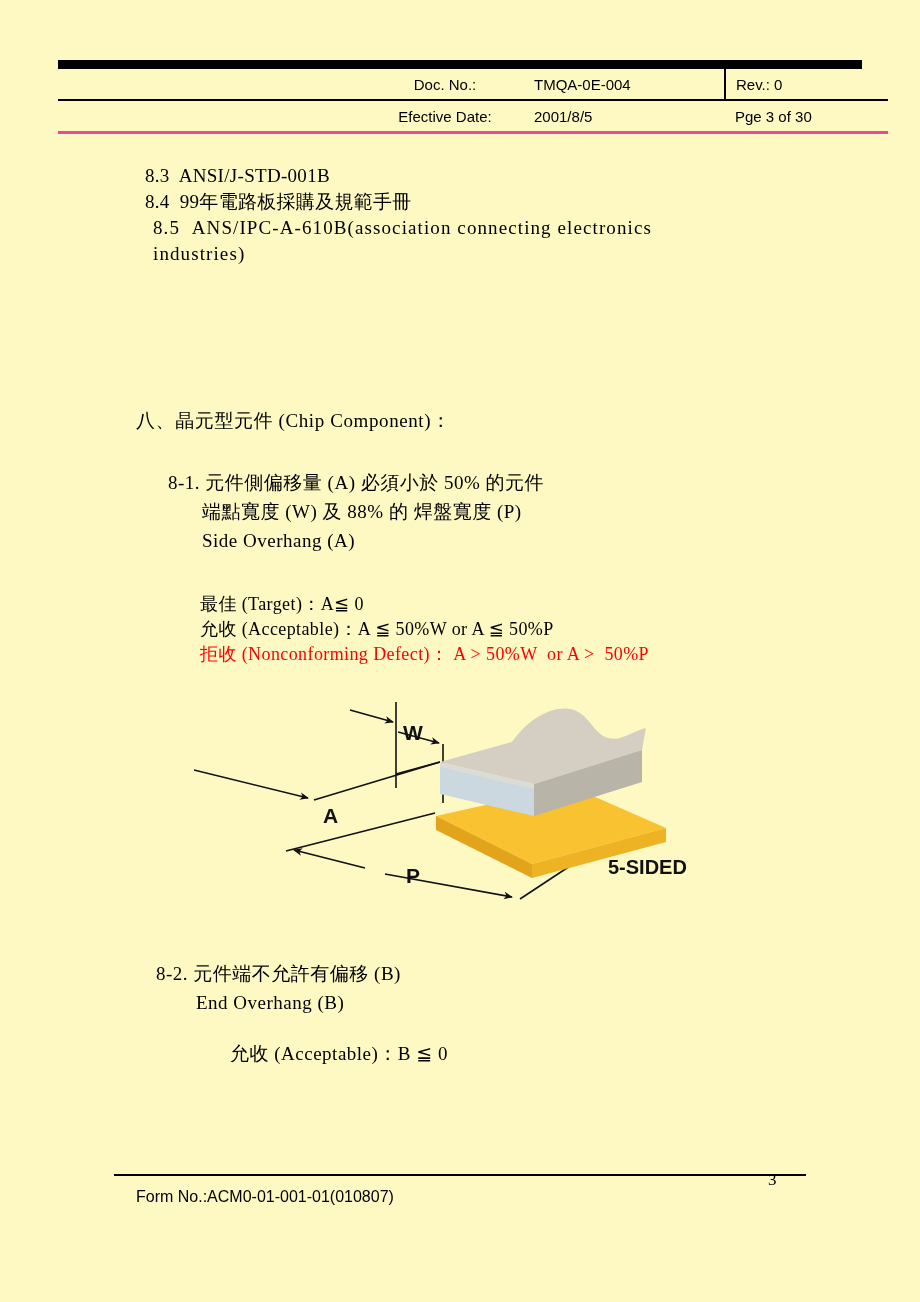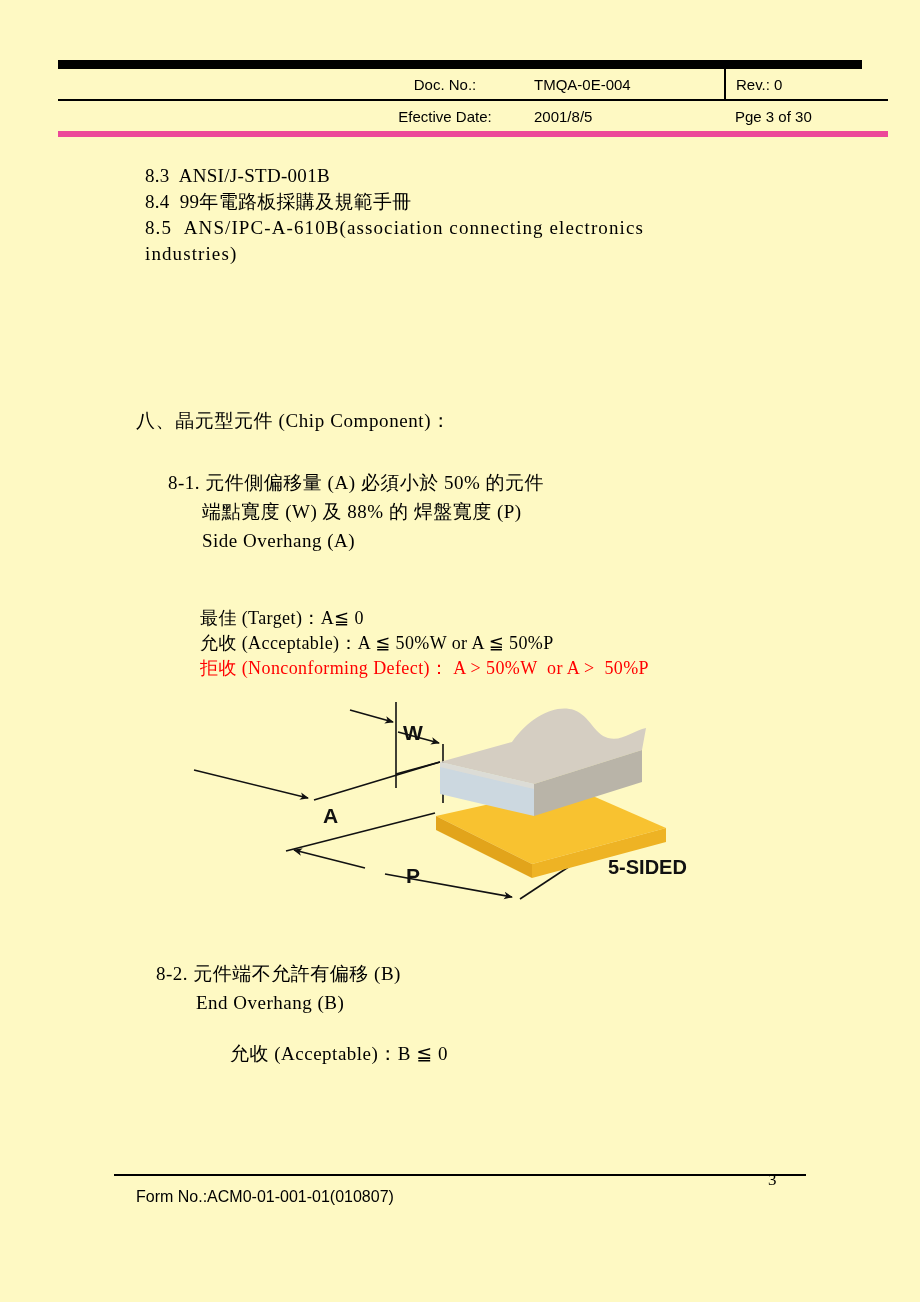--- a/index.html
+++ b/index.html
@@ -39,21 +39,21 @@
   }
   .header-table td {
     padding: 0;
     vertical-align: middle;
     font-family: "Liberation Sans", "DejaVu Sans", sans-serif;
     font-size: 15px;
     color: #000;
     height: 30px;
   }
   .row1 td { border-bottom: 2px solid #000; }
-  .row2 td { border-bottom: 6px solid #ec4899; }
+  .row2 td { border-bottom: 3px solid #ec4899; }
   .cell-blank { width: 312px; }
   .cell-label {
     width: 150px;
     text-align: center;
     white-space: nowrap;
   }
   .cell-value {
     width: 190px;
     padding-left: 14px !important;
     white-space: nowrap;
@@ -77,20 +77,21 @@
   }
   .refs {
     left: 145px;
     top: 163px;
     font-size: 19px;
     line-height: 26px;
     letter-spacing: 0.3px;
   }
   .refs .mono-ish {
     letter-spacing: 1.1px;
+    margin-left: 8px;
   }
 
   .sect-heading {
     left: 136px;
     top: 408px;
     font-size: 19px;
     letter-spacing: 0.6px;
   }
 
   .para-81 {
@@ -100,21 +101,21 @@
     line-height: 29px;
     letter-spacing: 0.5px;
   }
   .para-81 .ind {
     padding-left: 34px;
     display: inline-block;
   }
 
   .criteria-1 {
     left: 200px;
-    top: 606px;
+    top: 592px;
     font-size: 18px;
     line-height: 25px;
     letter-spacing: 0.4px;
   }
   .criteria-1 .reject {
     color: #ff0000;
   }
 
   .para-82 {
     left: 156px;

